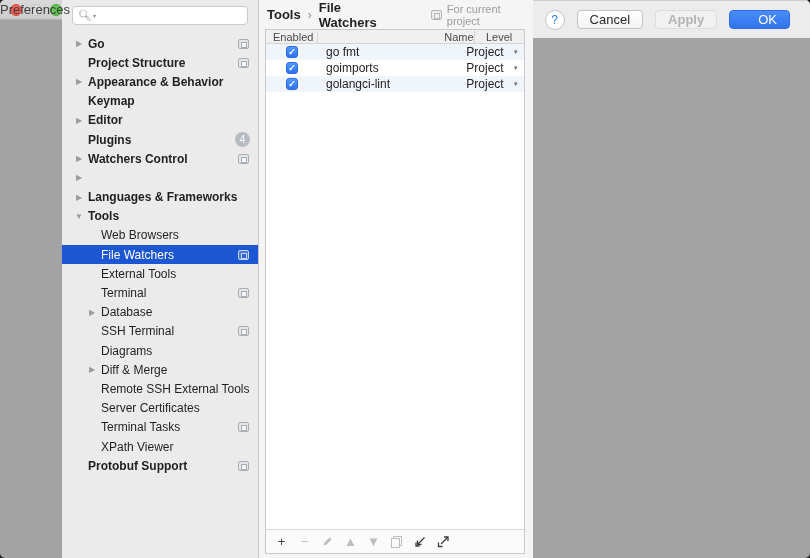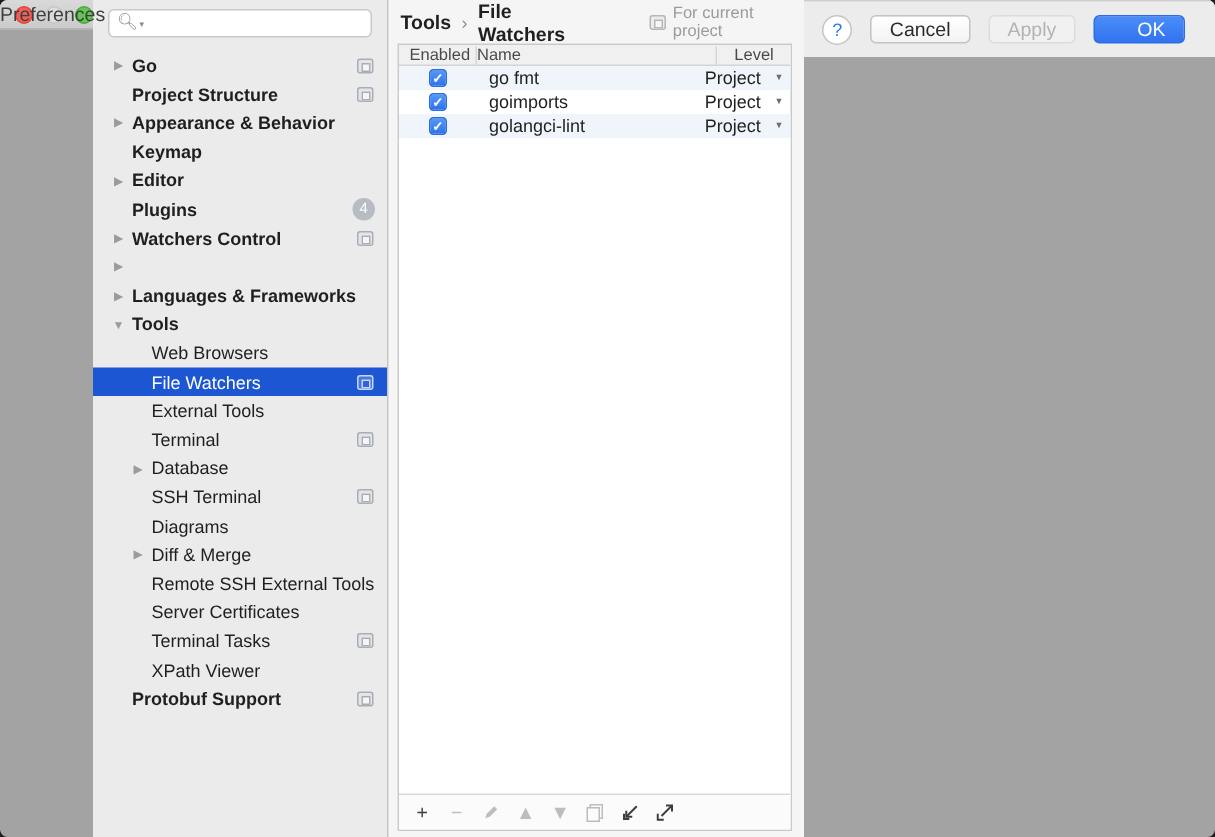--- a/index.html
+++ b/index.html
@@ -43,21 +43,21 @@
   .crumbbar { height:29px; flex:0 0 29px; display:flex; align-items:center; padding-left:8px; }
   .crumb { font-size:13px; font-weight:bold; color:#1f1f1f; }
   .crumb-sep { margin:0 7px; color:#8d8d8d; font-size:12px; }
   .scopebar { display:flex; align-items:center; margin-left:32px; color:#9b9b9b; font-size:11px; }
   .scopebar .scope-ic2 { position:relative; width:11px; height:10px; border:1px solid #b6b6b6; border-radius:2px; background:#ececec; margin-right:5px; }
   .scopebar .scope-ic2::before { content:""; position:absolute; left:2px; top:2px; width:4px; height:4px; border:1px solid #b6b6b6; background:#f7f7f7; }
 
   .table-panel { flex:1; margin:0 8px 4px 6px; border:1px solid #c9c9c9; background:#ffffff; display:flex; flex-direction:column; min-height:0; }
   .thead { height:14px; flex:0 0 14px; background:#f0f0f0; border-bottom:1px solid #d4d4d4; display:flex; font-size:11px; color:#4a4a4a; align-items:center; }
   .th-enabled { width:52px; flex:0 0 52px; padding-left:7px; border-right:1px solid #d6d6d6; }
-  .th-name { flex:1; text-align:left; }
+  .th-name { flex:1; text-align:right; }
   .th-level { width:50px; flex:0 0 50px; border-left:1px solid #d6d6d6; text-align:center; }
   .trow { height:16px; display:flex; align-items:center; font-size:12px; color:#1f1f1f; }
   .trow.stripe { background:#eff5fb; }
   .td-enabled { width:52px; flex:0 0 52px; display:flex; justify-content:center; }
   .checkbox { width:12px; height:12px; border-radius:3px; background:linear-gradient(#5599f8,#2d72ee); border:1px solid #2a6ade; color:#ffffff; font-size:9px; font-weight:bold; display:flex; align-items:center; justify-content:center; line-height:1; }
   .td-name { flex:1; padding-left:8px; }
   .td-level { width:68px; flex:0 0 68px; display:flex; align-items:center; justify-content:flex-end; padding-right:5px; }
   .level-caret { font-size:6px; color:#6d6d6d; margin-left:9px; }
   .tfill { flex:1; background:#ffffff; }
 
@@ -67,21 +67,21 @@
   .copy-ic { position:relative; width:11px; height:12px; }
   .copy-ic::before { content:""; position:absolute; right:0; top:0; width:7px; height:8px; border:1px solid #bdbdbd; background:#fbfbfb; }
   .copy-ic::after { content:""; position:absolute; left:0; bottom:0; width:7px; height:8px; border:1px solid #bdbdbd; background:#fbfbfb; }
 
   
   .footer { height:38px; flex:0 0 38px; background:#ececec; border-top:1px solid #cfcfcf; display:flex; align-items:center; padding:0 20px 0 12px; }
   .help-btn { width:20px; height:20px; border-radius:50%; background:#ffffff; border:1px solid #c5c5c5; color:#2a7af3; font-size:12px; display:flex; align-items:center; justify-content:center; }
   .fspacer { flex:1; }
   .btn { height:19px; min-width:56px; padding:0 12px; border-radius:4px; font-size:13px; display:flex; align-items:center; justify-content:center; margin-left:12px; }
   .btn.default { background:linear-gradient(#ffffff,#f3f3f3); border:1px solid #c3c3c3; color:#2b2b2b; }
-  .btn.disabled { background:#f1f1f1; border:1px solid #dcdcdc; color:#b3b3b3; }
+  .btn.disabled { background:#f1f1f1; border:1px solid #dcdcdc; color:#b3b3b3;font-weight:bold; }
   .btn.primary { background:linear-gradient(#4a8df8,#3173f0); border:1px solid #2c6ce6; color:#ffffff;padding-left:28px; }
 </style>
 </head>
 <body>
 
 <div class="window">
 
   <div class="titlebar">
     <div class="traffic">
       <div class="light close"></div>

